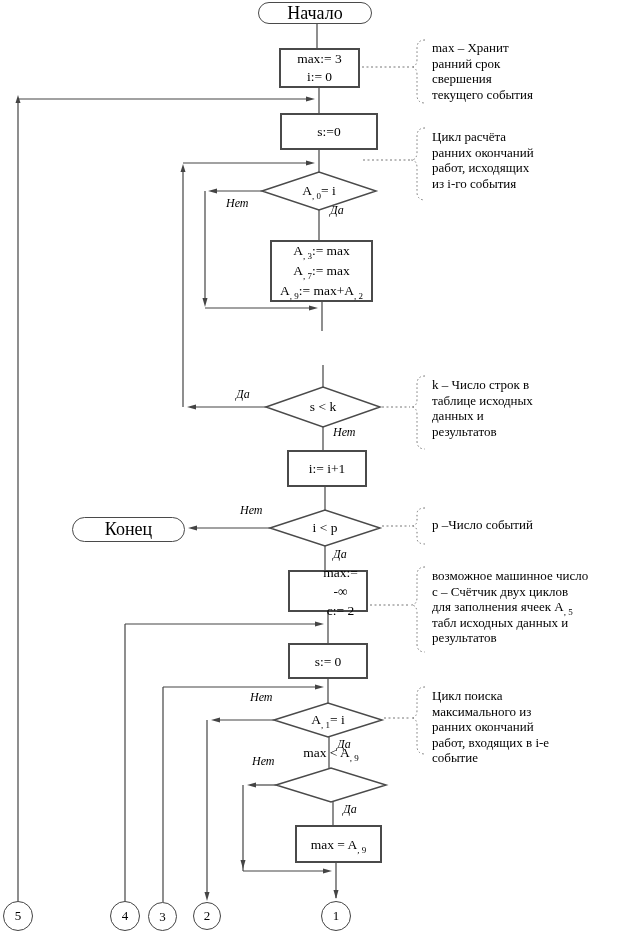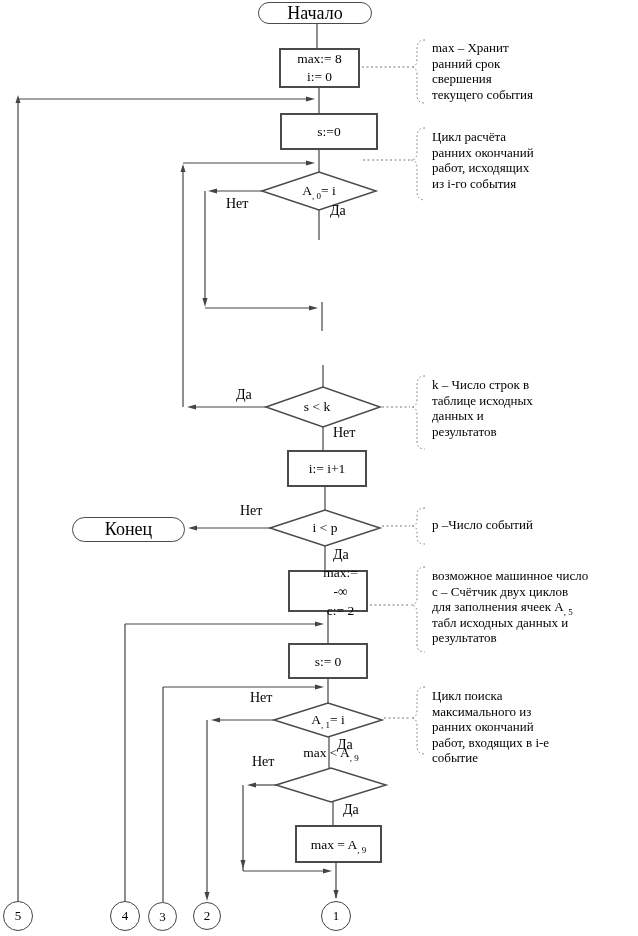--- a/index.html
+++ b/index.html
@@ -6,21 +6,21 @@
   #canvas{position:relative;width:638px;height:936px;background:#ffffff;overflow:hidden;
           font-family:"Liberation Serif","DejaVu Serif",serif;color:#000;}
   #wires{position:absolute;left:0;top:0;z-index:0;}
   .node{position:absolute;z-index:2;box-sizing:border-box;background:#fff;border:2px solid #4a4a4a;
         display:flex;flex-direction:column;align-items:center;justify-content:center;
         font-size:13.5px;line-height:19px;text-align:center;}
   .terminal{position:absolute;z-index:2;box-sizing:border-box;background:#fff;border:1.5px solid #4a4a4a;
         border-radius:14px;display:flex;align-items:center;justify-content:center;font-size:18px;}
   .dlabel{position:absolute;z-index:2;display:flex;align-items:center;justify-content:center;
         font-size:13.5px;width:110px;height:20px;text-align:center;}
-  .branch{position:absolute;z-index:2;font-size:14px;}
+  .branch{position:absolute;z-index:2;font-size:12px;font-style:italic;}
   .conn{position:absolute;z-index:2;box-sizing:border-box;background:#fff;border:1.5px solid #444;
         border-radius:50%;display:flex;align-items:center;justify-content:center;font-size:13px;}
   .comment{position:absolute;z-index:2;font-size:13px;line-height:15.5px;white-space:nowrap;}
   sub{font-size:9px;line-height:0;}
 </style>
 </head>
 <body>
 
 <div id="canvas">
 
@@ -112,44 +112,49 @@
   </svg>
 
   <div class="terminal" style="left:258px;top:2px;width:114px;height:22px;">
     <span>Начало</span>
   </div>
   <div class="terminal" style="left:72px;top:517px;width:113px;height:25px;">
     <span>Конец</span>
   </div>
 
   <div class="node" style="left:279px;top:48px;width:81px;height:40px;line-height:18px;">
-    <div>max:= 8</div>
+    <div>max:= 3</div>
     <div>i:= 0</div>
   </div>
   <div class="node" style="left:280px;top:113px;width:98px;height:37px;">
     <div>s:=0</div>
+  </div>
+  <div class="node" style="left:270px;top:240px;width:103px;height:62px;line-height:20px;">
+    <div><span>A</span><sub>, 3</sub><span>:= max</span></div>
+    <div><span>A</span><sub>, 7</sub><span>:= max</span></div>
+    <div><span>A</span><sub>, 9</sub><span>:= max+A</span><sub>, 2</sub></div>
   </div>
   <div class="node" style="left:287px;top:450px;width:80px;height:37px;">
     <div>i:= i+1</div>
   </div>
   <div class="node" style="left:288px;top:570px;width:80px;height:42px;line-height:19px;padding-left:25px;">
     <div>max:= -∞</div>
     <div>c:= 2</div>
   </div>
   <div class="node" style="left:288px;top:643px;width:80px;height:36px;">
     <div>s:= 0</div>
   </div>
   <div class="node" style="left:295px;top:825px;width:87px;height:38px;">
     <div><span>max = A</span><sub>, 9</sub></div>
   </div>
 
   <div class="dlabel" style="left:264px;top:181px;">
     <span><span>A</span><sub>, 0</sub><span>= i</span></span>
   </div>
-  <div class="dlabel" style="left:262px;top:397px;text-align:right;">
+  <div class="dlabel" style="left:268px;top:397px;text-align:right;">
     <span>s &lt; k</span>
   </div>
   <div class="dlabel" style="left:270px;top:518px;">
     <span>i &lt; p</span>
   </div>
   <div class="dlabel" style="left:273px;top:710px;">
     <span><span>A</span><sub>, 1</sub><span>= i</span></span>
   </div>
   <div class="dlabel" style="left:276px;top:743px;">
     <span><span>max &lt; A</span><sub>, 9</sub></span>

